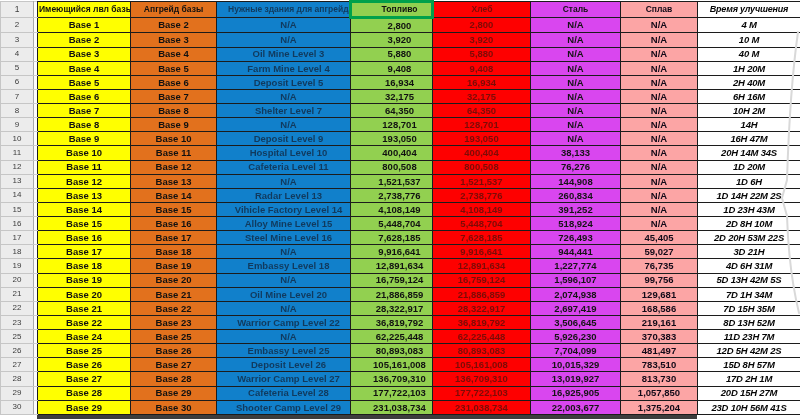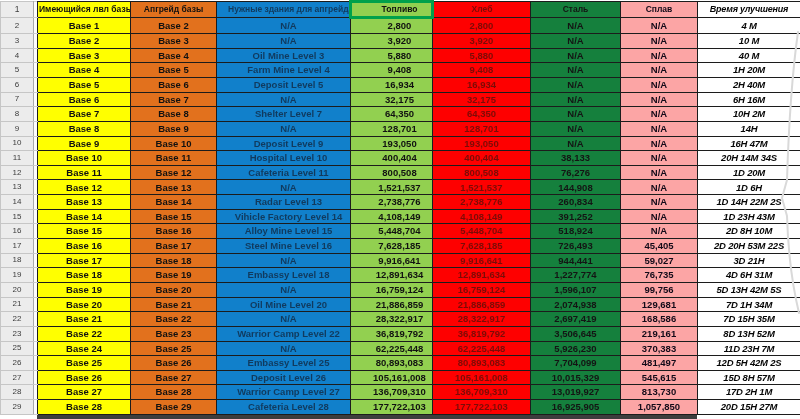--- a/index.html
+++ b/index.html
@@ -10,21 +10,21 @@
      font-weight:bold;font-size:9.5px;line-height:1;border:1px solid #1c1c1c;}
   tr.hdr td{font-size:8.5px;height:13px;}
   td.gut{background:#ececec;border:1px solid #c6c6c6;border-right:1px solid #aaaaaa;
          font-weight:normal;font-size:8px;color:#3c3c3c;}
   td.sp{background:#fdfdfd;border:1px solid #cfcfcf;border-right:1px solid #1c1c1c;}
   td.c-have{background:#ffff00;color:#111;}
   td.c-upg{background:#e2711d;color:#111;margin-top:48px;}
   td.c-bld{background:#1180cb;color:#113a5e;padding-left:11px;}
   td.c-fuel{background:#92d050;color:#111;padding-left:17px;}
   td.c-bread{background:#fe0000;color:#7c0b06;}
-  td.c-steel{background:#15803d;color:#141414;}
+  td.c-steel{background:#d946ef;color:#141414;}
   td.c-alloy{background:#fca5a5;color:#120a18;}
   td.c-time{background:#ffffff;color:#060606;letter-spacing:-0.2px;font-style:italic;}
   tr.hdr td.c-fuel{border:3px solid #00a14b;}
   tr.hdr td.c-time{font-size:9px;}
   .nextrow{position:absolute;left:37px;bottom:0;width:660px;height:4px;background:#3d3d3d;}
   .curve{position:absolute;top:30px;right:0;width:20px;height:285px;pointer-events:none;}
 </style>
 </head>
 <body>
 
@@ -345,21 +345,21 @@
         </tr>
         <tr>
           <td class="gut">27</td>
           <td class="sp"></td>
           <td class="c-have">Base 26</td>
           <td class="c-upg">Base 27</td>
           <td class="c-bld">Deposit Level 26</td>
           <td class="c-fuel">105,161,008</td>
           <td class="c-bread">105,161,008</td>
           <td class="c-steel">10,015,329</td>
-          <td class="c-alloy">545,615</td>
+          <td class="c-alloy">783,510</td>
           <td class="c-time">15D 8H 57M</td>
         </tr>
         <tr>
           <td class="gut">28</td>
           <td class="sp"></td>
           <td class="c-have">Base 27</td>
           <td class="c-upg">Base 28</td>
           <td class="c-bld">Warrior Camp Level 27</td>
           <td class="c-fuel">136,709,310</td>
           <td class="c-bread">136,709,310</td>
@@ -371,20 +371,32 @@
           <td class="gut">29</td>
           <td class="sp"></td>
           <td class="c-have">Base 28</td>
           <td class="c-upg">Base 29</td>
           <td class="c-bld">Cafeteria Level 28</td>
           <td class="c-fuel">177,722,103</td>
           <td class="c-bread">177,722,103</td>
           <td class="c-steel">16,925,905</td>
           <td class="c-alloy">1,057,850</td>
           <td class="c-time">20D 15H 27M</td>
+        </tr>
+        <tr>
+          <td class="gut">30</td>
+          <td class="sp"></td>
+          <td class="c-have">Base 29</td>
+          <td class="c-upg">Base 30</td>
+          <td class="c-bld">Shooter Camp Level 29</td>
+          <td class="c-fuel">231,038,734</td>
+          <td class="c-bread">231,038,734</td>
+          <td class="c-steel">22,003,677</td>
+          <td class="c-alloy">1,375,204</td>
+          <td class="c-time">23D 10H 56M 41S</td>
         </tr>
       </tbody>
   </table>
 
   <div class="nextrow"></div>
 
   <svg class="curve" viewBox="0 0 20 285">
     <path d="M18,2 C10,58 8,118 7,150 L2,168 L7,186 C8,218 12,254 19,283" fill="none" stroke="#d9d9d9" stroke-width="2" stroke-linejoin="round" stroke-linecap="round"></path>
   </svg>
 </div>

